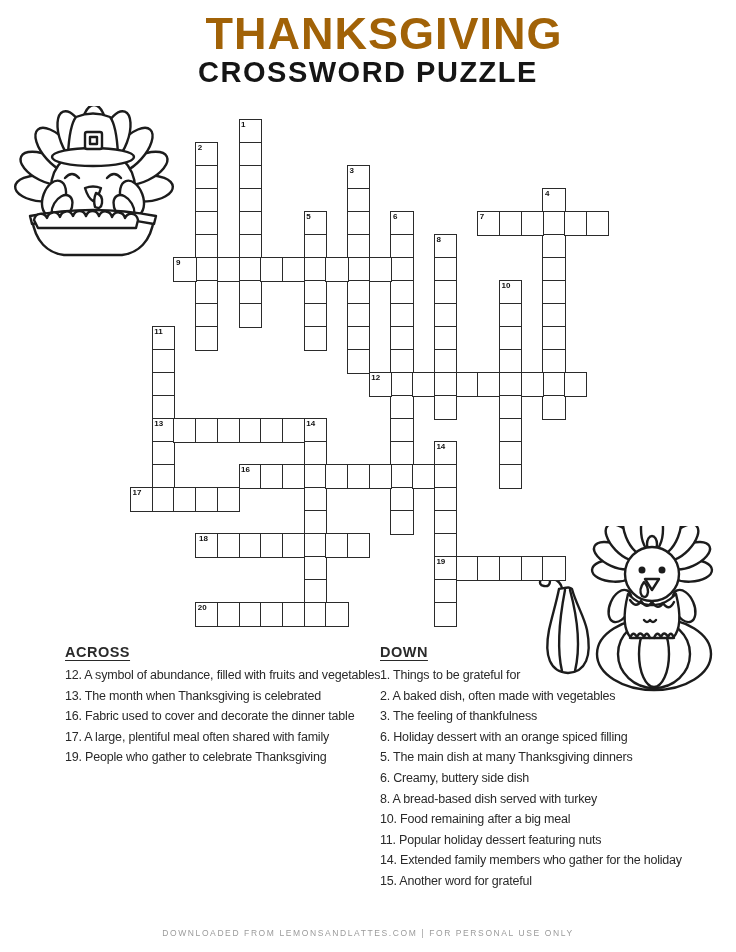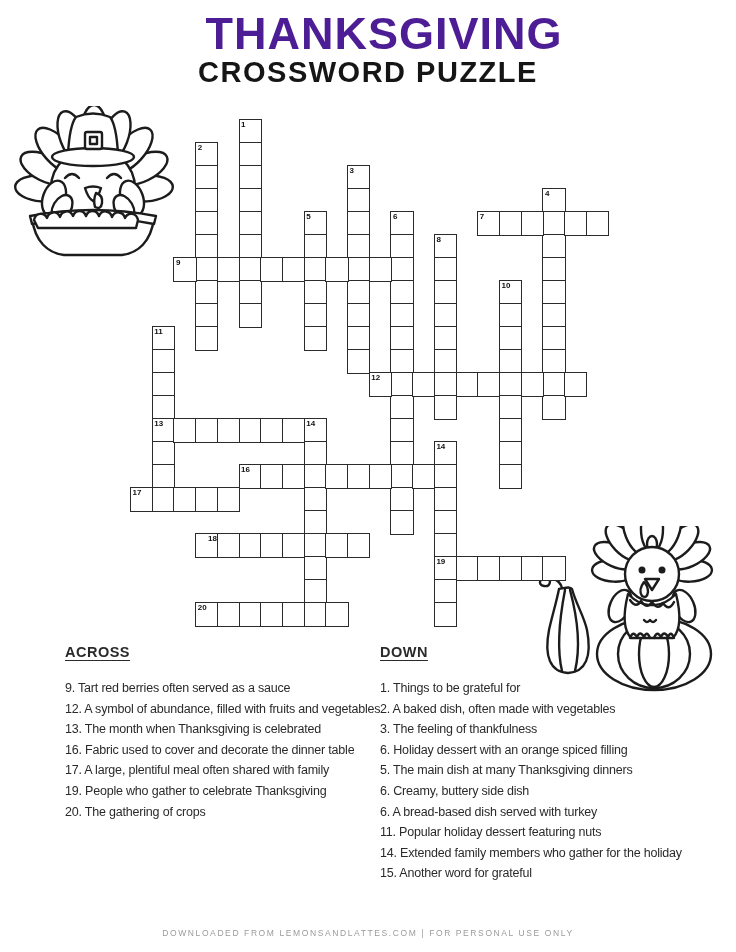--- a/index.html
+++ b/index.html
@@ -1,32 +1,32 @@
 <!DOCTYPE html>
 <html><head>
 <meta charset="utf-8">
 <style>
   html,body{margin:0;padding:0;background:#ffffff;}
   .page{position:relative;width:736px;height:952px;background:#fff;overflow:hidden;
         font-family:"Liberation Sans",sans-serif;color:#1f1f1f;}
   
   .titles{position:absolute;top:10px;left:0;width:736px;text-align:center;}
-  .titles h1{margin:0;font-size:45px;font-weight:700;letter-spacing:1px;color:#4c1d95;line-height:1.05;padding-left:32px;}
+  .titles h1{margin:0;font-size:45px;font-weight:700;letter-spacing:1px;color:#a16207;line-height:1.05;padding-left:32px;}
   .titles h2{margin:0;font-size:29px;font-weight:700;letter-spacing:1.5px;color:#151515;line-height:1.1;}
   
   #grid{position:absolute;left:0;top:0;width:736px;height:952px;z-index:3;}
   .cell{position:absolute;width:23.3px;height:24.6px;box-sizing:border-box;
         border:1.6px solid #2b2b2b;background:#fff;}
   .cellnum{position:absolute;font-size:8px;font-weight:700;color:#111;z-index:4;line-height:1;}
   
   .illo{position:absolute;z-index:1;}
   .illo path,.illo ellipse,.illo circle,.illo rect{vector-effect:non-scaling-stroke;}
   
   .clues{position:absolute;z-index:2;width:316px;}
-  .clues h3{margin:0 0 18px 0;font-size:14.5px;font-weight:700;letter-spacing:.5px;color:#2a2a2a;
+  .clues h3{margin:0 0 5px 0;font-size:14.5px;font-weight:700;letter-spacing:.5px;color:#2a2a2a;
             text-decoration:underline;text-underline-offset:3px;}
   .clues ul{list-style:none;margin:0;padding:0;font-size:12.5px;letter-spacing:-0.2px;
             line-height:20.6px;color:#2a2a2a;}
   .clues-across{left:65px;top:644px;}
   .clues-down{left:380px;top:644px;}
   
   .footer{position:absolute;left:0;top:928px;width:736px;text-align:center;
           font-size:8.5px;letter-spacing:1.6px;color:#9b9b9b;z-index:2;}
 </style>
 </head>
@@ -239,21 +239,21 @@
       <div class="cellnum" style="left: 436.4px; top: 236.2px;">8</div>
       <div class="cellnum" style="left: 176px; top: 259.2px;">9</div>
       <div class="cellnum" style="left: 501.5px; top: 282.2px;">10</div>
       <div class="cellnum" style="left: 154.3px; top: 328.2px;">11</div>
       <div class="cellnum" style="left: 371.3px; top: 374.2px;">12</div>
       <div class="cellnum" style="left: 154.3px; top: 420.2px;">13</div>
       <div class="cellnum" style="left: 306.2px; top: 420.2px;">14</div>
       <div class="cellnum" style="left: 436.4px; top: 443.2px;">14</div>
       <div class="cellnum" style="left: 241.1px; top: 466.2px;">16</div>
       <div class="cellnum" style="left: 132.6px; top: 489.2px;">17</div>
-      <div class="cellnum" style="left: 208px; top: 535.2px;">18</div>
+      <div class="cellnum" style="left: 199px; top: 535.2px;">18</div>
       <div class="cellnum" style="left: 436.4px; top: 558.2px;">19</div>
       <div class="cellnum" style="left: 197.7px; top: 604.2px;">20</div>
     </div>
 
   <svg class="illo" style="left:532px;top:526px;" width="200" height="168" viewBox="0 0 200 168" fill="white" stroke="#1c1c1c" stroke-width="2.4" stroke-linecap="round" stroke-linejoin="round">
     <g>
       <ellipse cx="120" cy="8" rx="11" ry="22" transform="rotate(-88 120 46)"></ellipse>
       <ellipse cx="120" cy="8" rx="11" ry="22" transform="rotate(88 120 46)"></ellipse>
       <ellipse cx="120" cy="6" rx="11" ry="23" transform="rotate(-66 120 46)"></ellipse>
       <ellipse cx="120" cy="6" rx="11" ry="23" transform="rotate(66 120 46)"></ellipse>
@@ -290,40 +290,39 @@
       <circle cx="110" cy="44" r="2.3" fill="#1c1c1c"></circle>
       <circle cx="130" cy="44" r="2.3" fill="#1c1c1c"></circle>
       <path d="M113,53 L127,53 L120,64 Z"></path>
       <path d="M112,56 Q106,64 110,70 Q115,73 116,66 Q116,60 112,56 Z"></path>
     </g>
   </svg>
 
   <section class="clues clues-across">
     <h3>ACROSS</h3>
     <ul id="across-list">
-        <li>9. Tart red berries often served as a sauce</li>
         <li>12. A symbol of abundance, filled with fruits and vegetables</li>
         <li>13. The month when Thanksgiving is celebrated</li>
         <li>16. Fabric used to cover and decorate the dinner table</li>
         <li>17. A large, plentiful meal often shared with family</li>
         <li>19. People who gather to celebrate Thanksgiving</li>
-        <li>20. The gathering of crops</li>
       </ul>
   </section>
 
   <section class="clues clues-down">
     <h3>DOWN</h3>
     <ul id="down-list">
         <li>1. Things to be grateful for</li>
         <li>2. A baked dish, often made with vegetables</li>
         <li>3. The feeling of thankfulness</li>
         <li>6. Holiday dessert with an orange spiced filling</li>
         <li>5. The main dish at many Thanksgiving dinners</li>
         <li>6. Creamy, buttery side dish</li>
-        <li>6. A bread-based dish served with turkey</li>
+        <li>8. A bread-based dish served with turkey</li>
+        <li>10. Food remaining after a big meal</li>
         <li>11. Popular holiday dessert featuring nuts</li>
         <li>14. Extended family members who gather for the holiday</li>
         <li>15. Another word for grateful</li>
       </ul>
   </section>
 
   <div class="footer">DOWNLOADED FROM LEMONSANDLATTES.COM | FOR PERSONAL USE ONLY</div>
 </div>
 
 </body></html>

